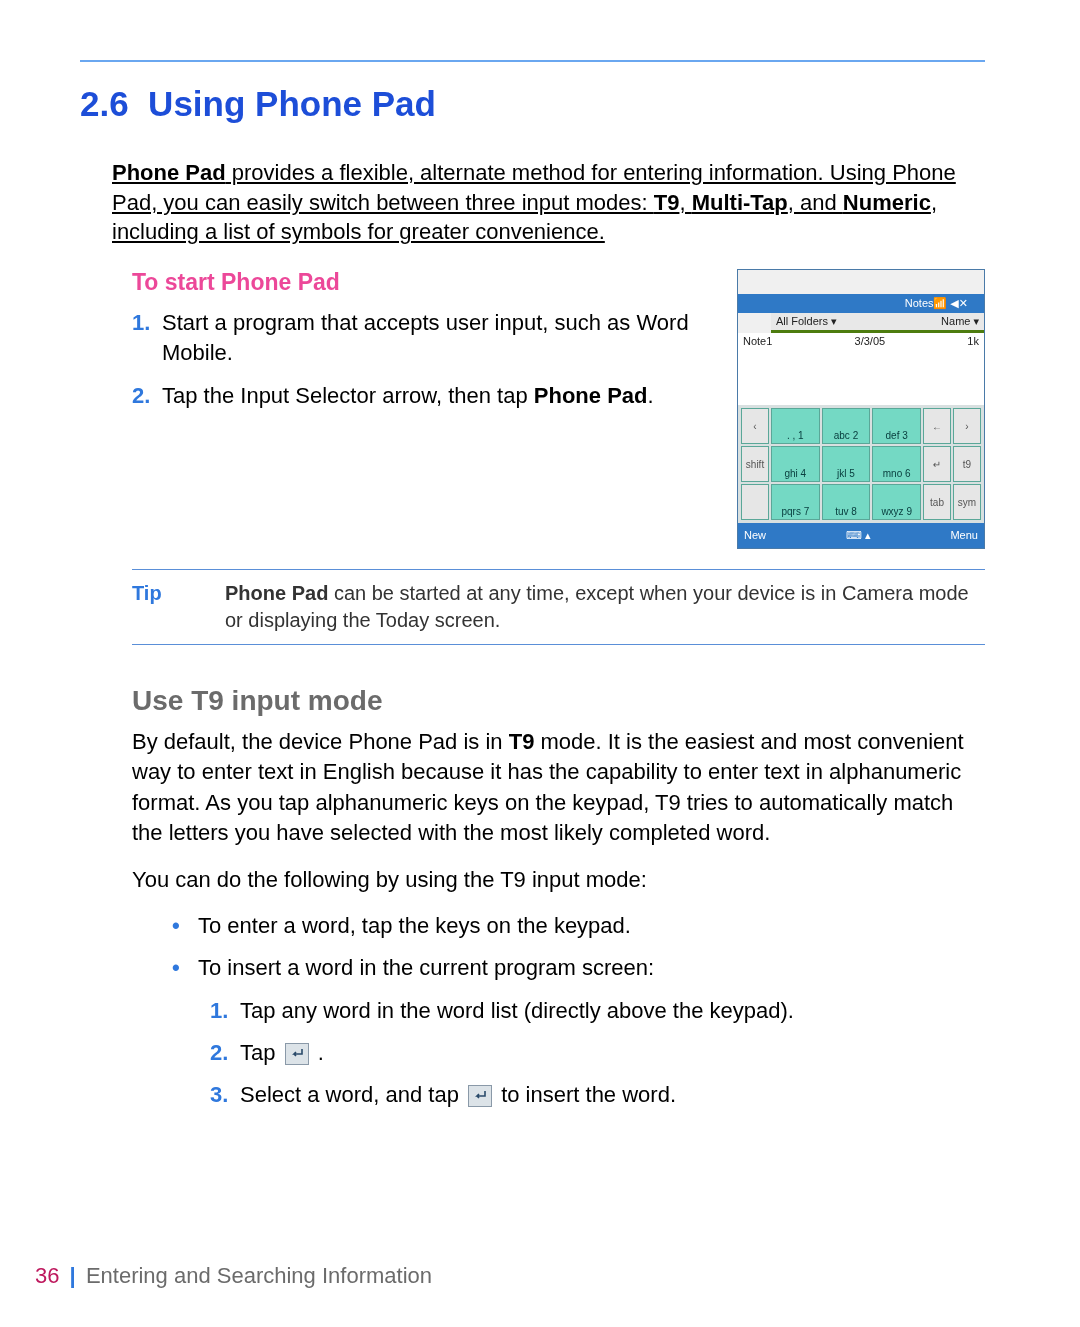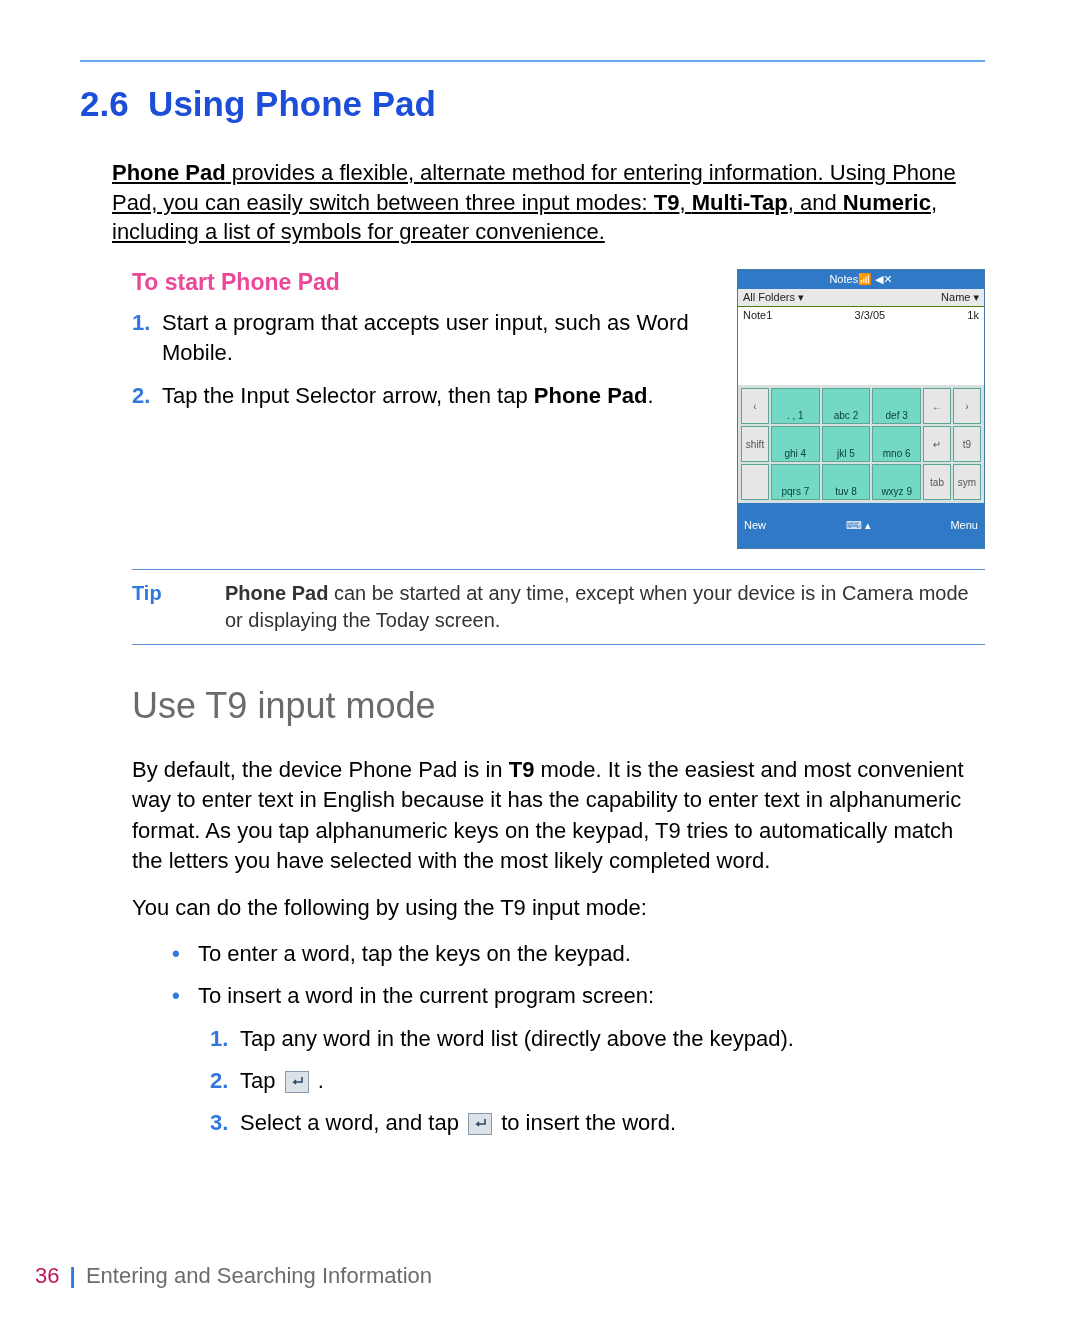--- a/index.html
+++ b/index.html
@@ -49,46 +49,46 @@
   .bold { font-weight: bold; }
   .screenshot-ph {
     width: 248px;
     height: 280px;
     border: 1px solid #4a7aa8;
     display: flex;
     flex-direction: column;
     font-size: 11px;
     background: #f0f0f0;
   }
-  .ph-title { background: #2f79c6; color: #fff; padding: 3px 0; display:flex; justify-content:center;}
-  .ph-bar { background:#e8e8e8; padding:2px 5px; display:flex; justify-content:space-between; border-bottom:1px solid #4d7c0f; color:#222;}
+  .ph-title { background: #2f79c6; color: #fff; padding: 3px 16px; display:flex; justify-content:flex-end;margin-top:24px;}
+  .ph-bar { background:#e8e8e8; padding:2px 5px; display:flex; justify-content:space-between; border-bottom:3px solid #4d7c0f; color:#222;margin-left:33px;}
   .ph-row { background:#fff; padding:2px 5px; display:flex; justify-content:space-between; font-size:11px; color:#222;}
   .ph-white { background:#fff; flex:1;}
   .ph-keypad { display:grid; grid-template-columns: 28px 1fr 1fr 1fr 28px 28px; grid-auto-rows: 36px; gap:2px; padding:3px; background:#d8e0e0;}
   .ph-key { background:#74d9c4; border:1px solid #5aa798; font-size:10px; display:flex; align-items:flex-end; justify-content:center; padding:2px; color:#0a4040;}
   .ph-key.grey { background:#e6e6e6; color:#555; align-items:center;}
-  .ph-foot { background:#2f79c6; color:#fff; padding:16px 6px; display:flex; justify-content:space-between; font-size:11px;}
+  .ph-foot { background:#2f79c6; color:#fff; padding:6px 6px; display:flex; justify-content:space-between; font-size:11px;}
   .hr-thin { border:none; border-top:1px solid #5a8fd8; margin: 6px 0 10px 52px;}
   .tip-row {
     margin-left: 52px;
     display:flex;
     gap: 38px;
     font-size: 20px;
     color:#333;
     line-height:1.35;
     margin-bottom:10px;
   }
   .tip-row .lbl { color:#2f78dd; font-weight:bold; min-width:55px;}
   .hr-thin2 { border:none; border-top:1px solid #5a8fd8; margin: 0 0 40px 52px;}
   .h2-grey {
     margin-left:52px;
     color:#6b6b6b;
-    font-weight:normal;
-    font-size:36px;
-    margin-bottom:28px;
+    font-weight:bold;
+    font-size:28px;
+    margin-bottom:10px;
   }
   .para {
     margin-left:52px;
     line-height:1.38;
     margin-bottom:16px;
   }
   .bul-list { list-style:none; margin-left:92px;}
   .bul-list li { display:flex; margin-bottom:12px; line-height:1.38;}
   .bul-list .dot { color:#2f78dd; font-weight:bold; min-width:26px;}
   .sub-ol { list-style:none; margin-left:130px;}

